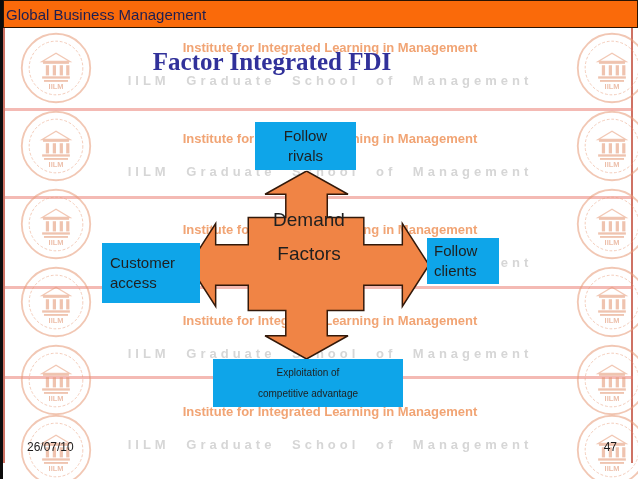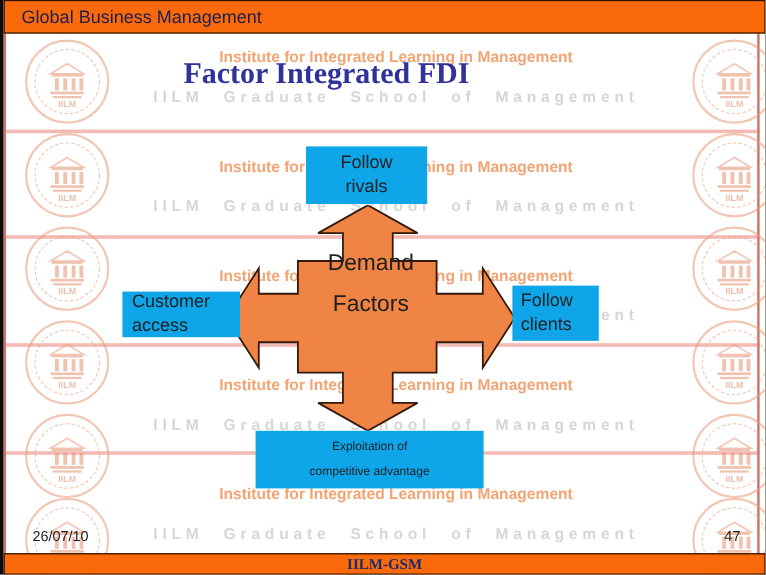--- a/index.html
+++ b/index.html
@@ -8,21 +8,21 @@
     overflow:hidden;font-family:"Liberation Sans",sans-serif;
   }
   
   .edge-left{position:absolute;left:0;top:0;width:3px;height:100%;background:#0c0c0c;}
   .rule-left{position:absolute;left:3px;top:27px;bottom:16px;width:2px;background:#c24f3d;opacity:.8;}
   .rule-right{position:absolute;left:631px;top:27px;bottom:16px;width:2px;background:#c24f3d;opacity:.8;}
   
   .header-bar{
     position:absolute;left:3px;right:0;top:0;height:26px;background:#fa6a0a;
     border:1px solid #2a1403;display:flex;justify-content:space-between;align-items:center;
-    padding:0 14px;font-size:15px;color:#1e1e52;z-index:6;
+    padding:0 2px;font-size:15px;color:#1e1e52;z-index:6;
   }
   .footer-bar{
     position:absolute;left:3px;right:0;bottom:0;height:16px;background:#fa6a0a;
     border:1px solid #1d0d00;display:flex;justify-content:center;align-items:center;
     font-family:"Liberation Serif",serif;font-weight:bold;font-size:12.5px;color:#1b2a6b;z-index:6;
   }
   .footer-date{position:absolute;left:27px;top:440px;font-size:12px;color:#1c1c1c;z-index:5;}
   .footer-page{position:absolute;right:21px;top:440px;font-size:12px;color:#1c1c1c;z-index:5;}
   
   .watermark{position:absolute;inset:0;z-index:1;pointer-events:none;}
@@ -36,21 +36,21 @@
     position:absolute;left:0;right:94px;top:48px;margin:0;text-align:center;z-index:4;
     font-family:"Liberation Serif",serif;font-weight:bold;font-size:25px;color:#31319a;
   }
   
   .box{
     position:absolute;background:#0ea5e9;color:#1f1f1f;z-index:3;
     display:flex;align-items:center;font-size:15px;line-height:20px;white-space:pre-line;
   }
   .box-center-text{justify-content:center;text-align:center;}
   .box-rivals{left:255px;top:122px;width:101px;height:48px;}
-  .box-customer{left:102px;top:243px;width:90px;height:38px;padding-left:8px;text-align:left;}
+  .box-customer{left:102px;top:243px;width:90px;height:60px;padding-left:8px;text-align:left;}
   .box-clients{left:427px;top:238px;width:65px;height:46px;padding-left:7px;text-align:left;}
   .box-exploit{left:213px;top:359px;width:190px;height:48px;font-size:10px;line-height:21px;}
   .quad-arrow{position:absolute;left:189px;top:171px;width:240px;height:188px;z-index:2;}
   .center-label{
     position:absolute;left:189px;top:171px;width:240px;height:132px;z-index:3;
     display:flex;align-items:center;justify-content:center;text-align:center;
     font-size:19px;line-height:34px;color:#1f1f1f;white-space:pre-line;
   }
 </style>
 </head>
@@ -162,21 +162,18 @@
 rivals</div>
   <div class="box box-customer">Customer
 access</div>
   <div class="box box-clients">Follow
 clients</div>
   <div class="box box-center-text box-exploit">Exploitation of
 competitive advantage</div>
 
   <div class="footer-date">26/07/10</div>
   <div class="footer-page">47</div>
-  <div class="footer-bar">
-    <span>IILM-GSM</span>
-  </div>
 
   <div class="edge-left"></div>
   <div class="rule-left"></div>
   <div class="rule-right"></div>
 
 </div>
 
 </body></html>

